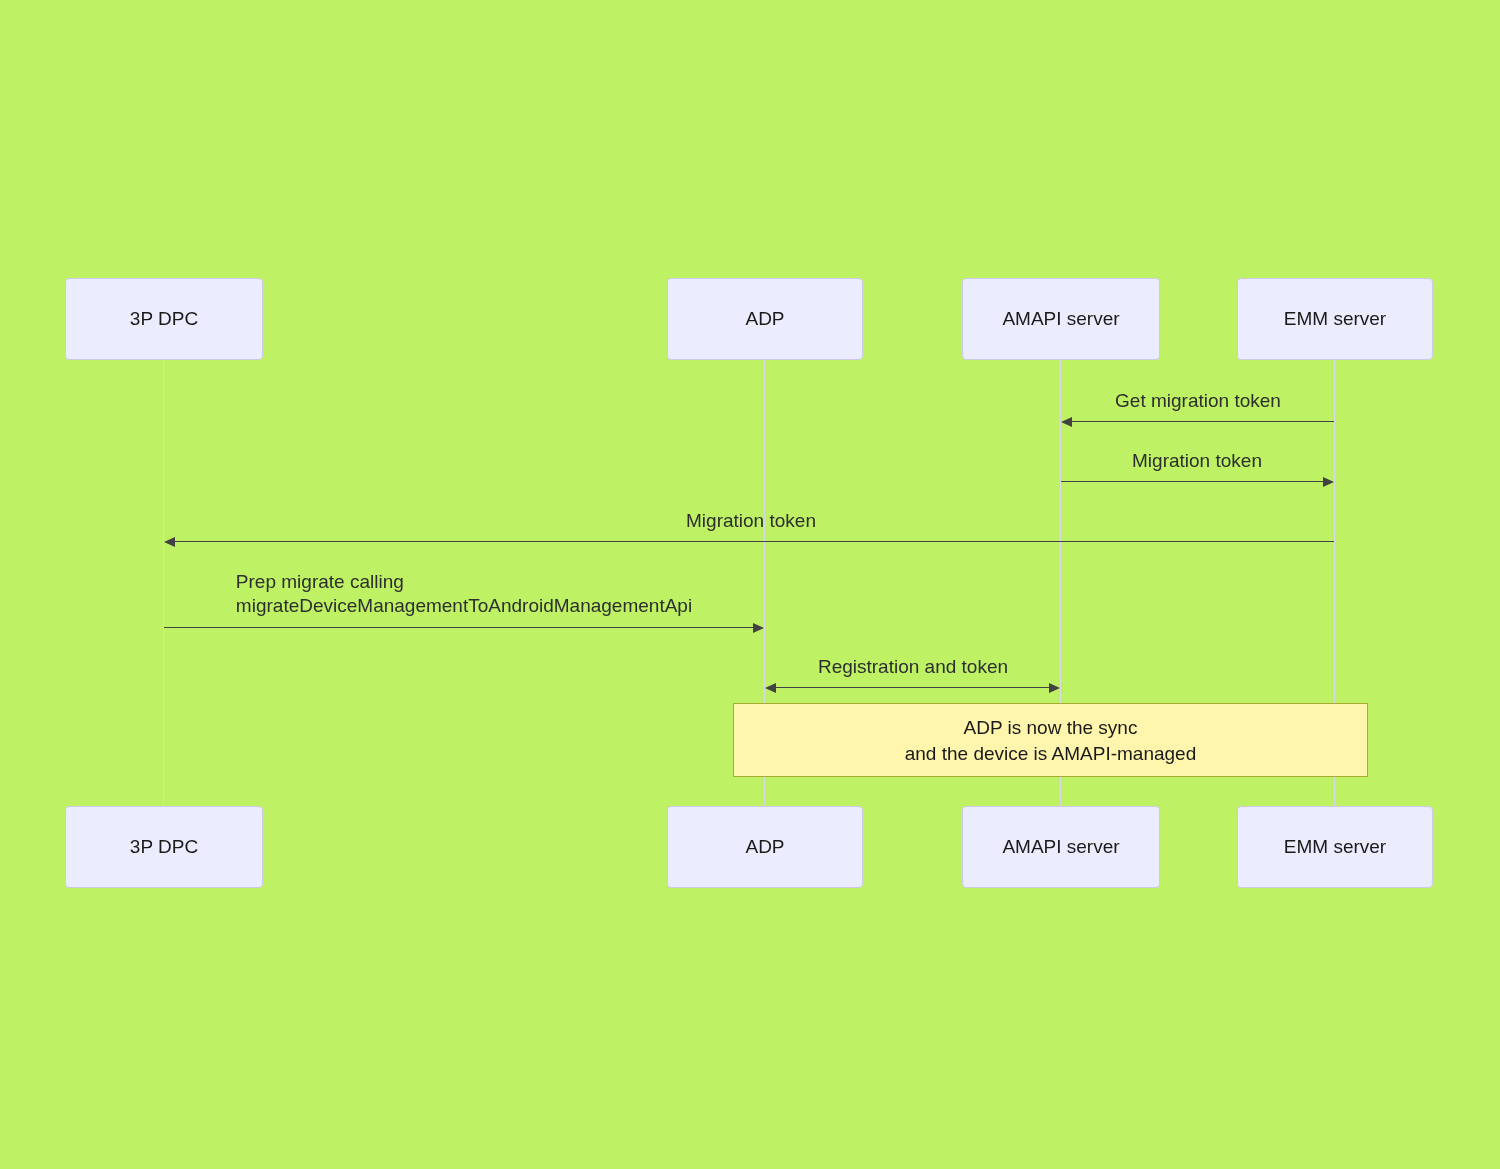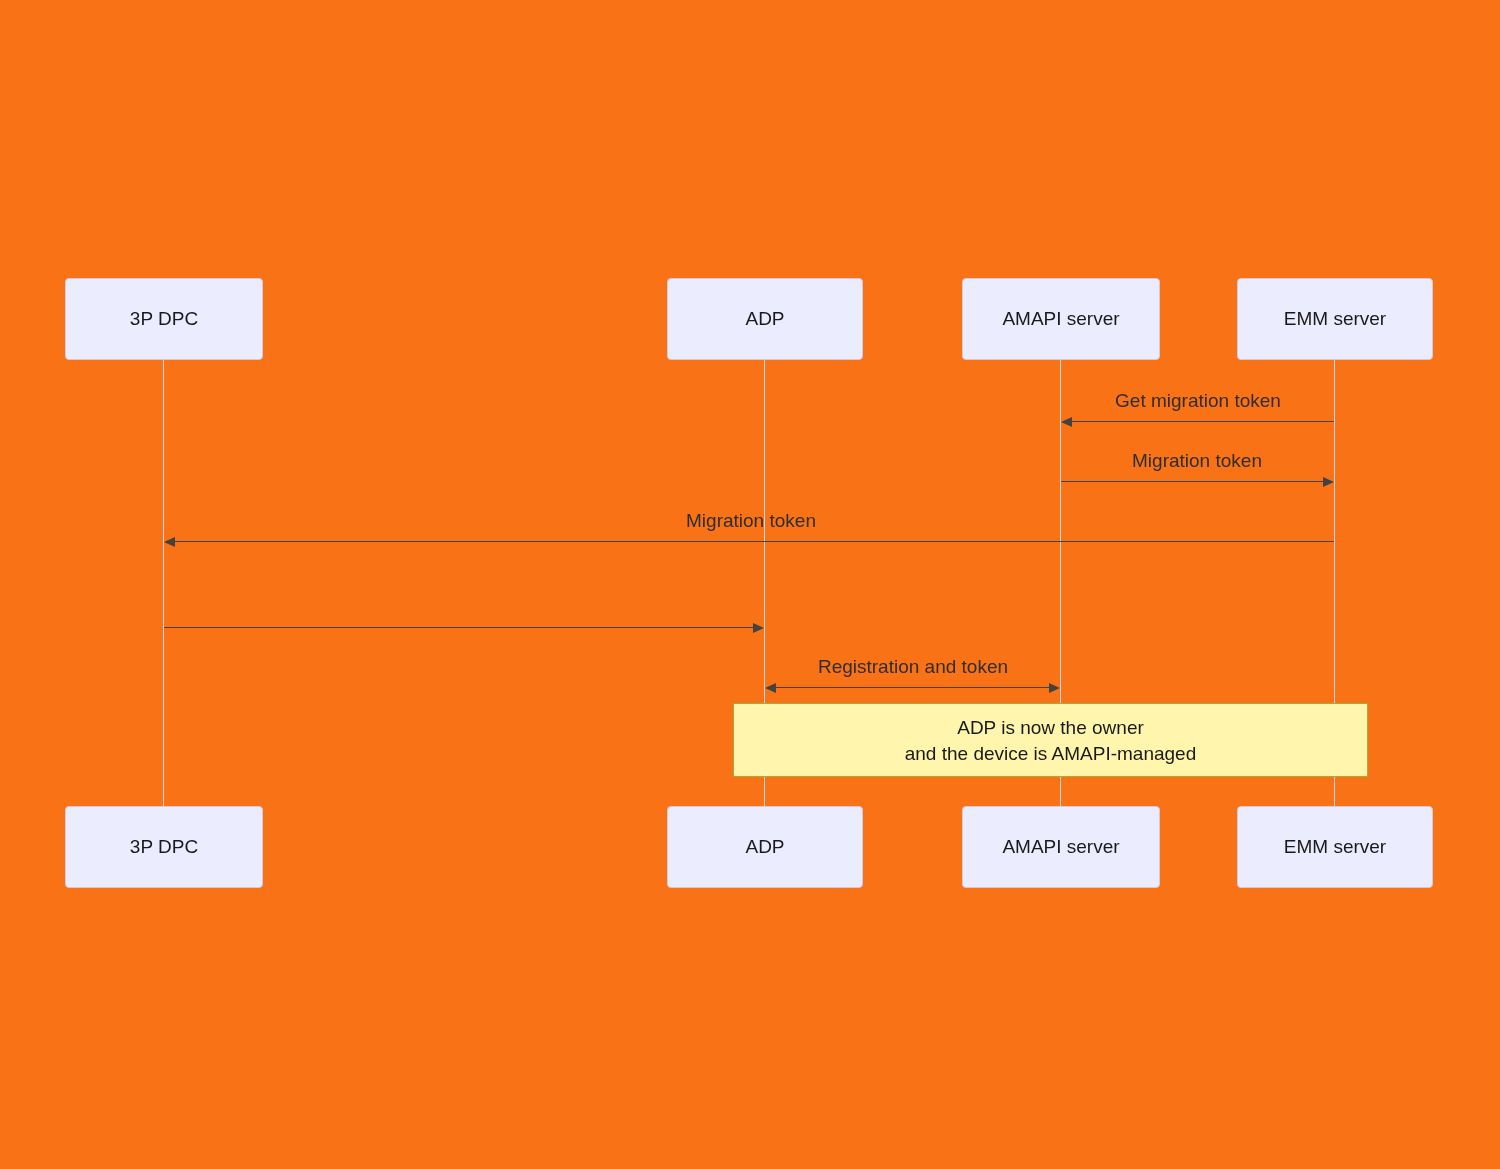--- a/index.html
+++ b/index.html
@@ -5,21 +5,21 @@
   * { box-sizing: border-box; }
   html, body {
     margin: 0;
     padding: 0;
     background: #ffffff;
   }
   .canvas {
     position: relative;
     width: 1500px;
     height: 1169px;
-    background: #f97316;
+    background: #bef264;
     font-family: "Liberation Sans", sans-serif;
     overflow: hidden;
   }
 
   
   .actor {
     position: absolute;
     height: 82px;
     background: #ECECFF;
     border: 1px solid #CBCBE8;
@@ -134,29 +134,31 @@
   <div class="ah left ah-1"></div>
 
   <div class="msg-label lbl-2">Migration token</div>
   <div class="msg-line line-2"></div>
   <div class="ah right ah-2"></div>
 
   <div class="msg-label lbl-3">Migration token</div>
   <div class="msg-line line-3"></div>
   <div class="ah left ah-3"></div>
 
+  <div class="msg-label lbl-4">Prep migrate calling
+migrateDeviceManagementToAndroidManagementApi</div>
   <div class="msg-line line-4"></div>
   <div class="ah right ah-4"></div>
 
   <div class="msg-label lbl-5">Registration and token</div>
   <div class="msg-line line-5"></div>
   <div class="ah left ah-5a"></div>
   <div class="ah right ah-5b"></div>
 
-  <div class="note">ADP is now the owner
+  <div class="note">ADP is now the sync
 and the device is AMAPI-managed</div>
 
   <div class="actor ab-1">3P DPC</div>
   <div class="actor ab-2">ADP</div>
   <div class="actor ab-3">AMAPI server</div>
   <div class="actor ab-4">EMM server</div>
 
 </div>
 
 </body></html>

